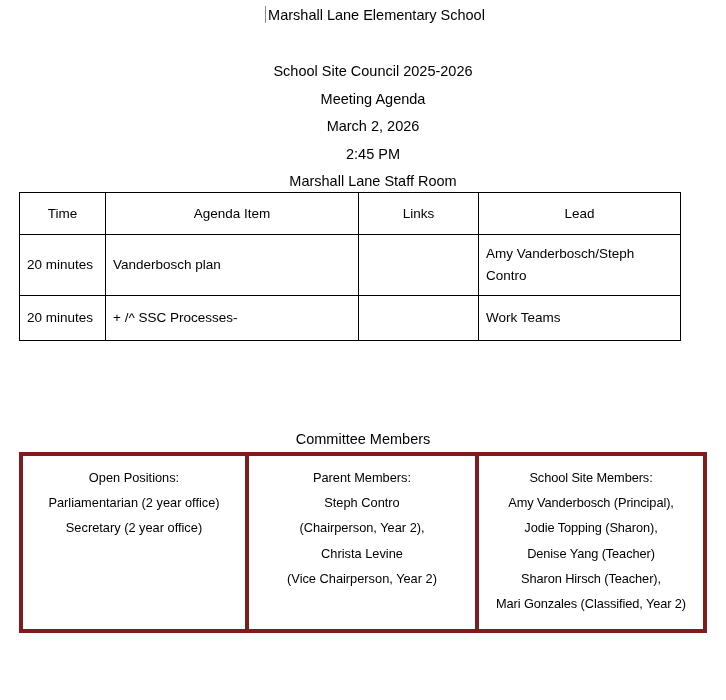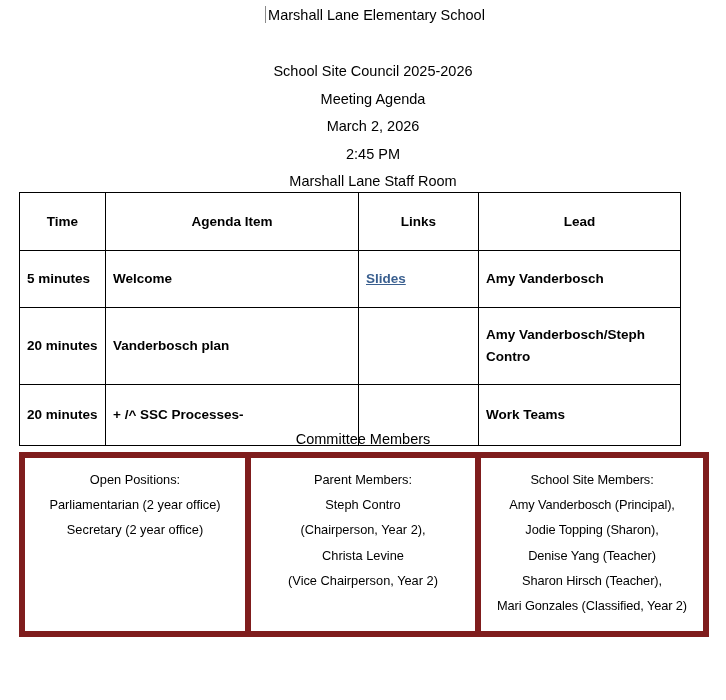--- a/index.html
+++ b/index.html
@@ -62,22 +62,22 @@
     position: absolute;
     left: 19px;
     top: 192px;
     width: 661px;
     border-collapse: collapse;
     table-layout: fixed;
   }
   .agenda-table td, .agenda-table th {
     border: 1px solid #000000;
     font-size: 13.5px;
-    font-weight: bold;
-    padding: 8px 7px;
+    font-weight: normal;
+    padding: 0 7px;
     vertical-align: middle;
     line-height: 22px;
   }
   .agenda-table th {
     text-align: center;
     height: 41px;
   }
   .col-time  { width: 86px; }
   .col-item  { width: 253px; }
   .col-links { width: 120px; }
@@ -116,21 +116,21 @@
   
   .committee-table {
     position: absolute;
     left: 19px;
     top: 452px;
     width: 684px;
     border-collapse: collapse;
     table-layout: fixed;
   }
   .committee-table td {
-    border: 6px solid #7f1d1d;
+    border: 4px solid #7f1d1d;
     vertical-align: top;
     text-align: center;
     font-size: 12.8px;
     line-height: 25.2px;
     padding: 9px 2px 12px 2px;
     height: 152px;
   }
   .cc-col-1 { width: 226px; }
   .cc-col-2 { width: 230px; }
   .cc-col-3 { width: 228px; }
@@ -163,26 +163,20 @@
     </colgroup>
     <thead>
       <tr>
         <th>Time</th>
         <th>Agenda Item</th>
         <th>Links</th>
         <th>Lead</th>
       </tr>
     </thead>
     <tbody>
-      <tr class="row-std">
-        <td class="cell-time">5 minutes</td>
-        <td class="cell-item">Welcome</td>
-        <td class="cell-links"><span class="link">Slides</span></td>
-        <td class="cell-lead">Amy Vanderbosch</td>
-      </tr>
       <tr class="row-tall">
         <td class="cell-time">20 minutes</td>
         <td class="cell-item">Vanderbosch plan</td>
         <td class="cell-links"></td>
         <td class="cell-lead">Amy Vanderbosch/Steph Contro</td>
       </tr>
       <tr class="row-last">
         <td class="cell-time">20 minutes</td>
         <td class="cell-item">+ /^ SSC Processes-</td>
         <td class="cell-links"></td>

